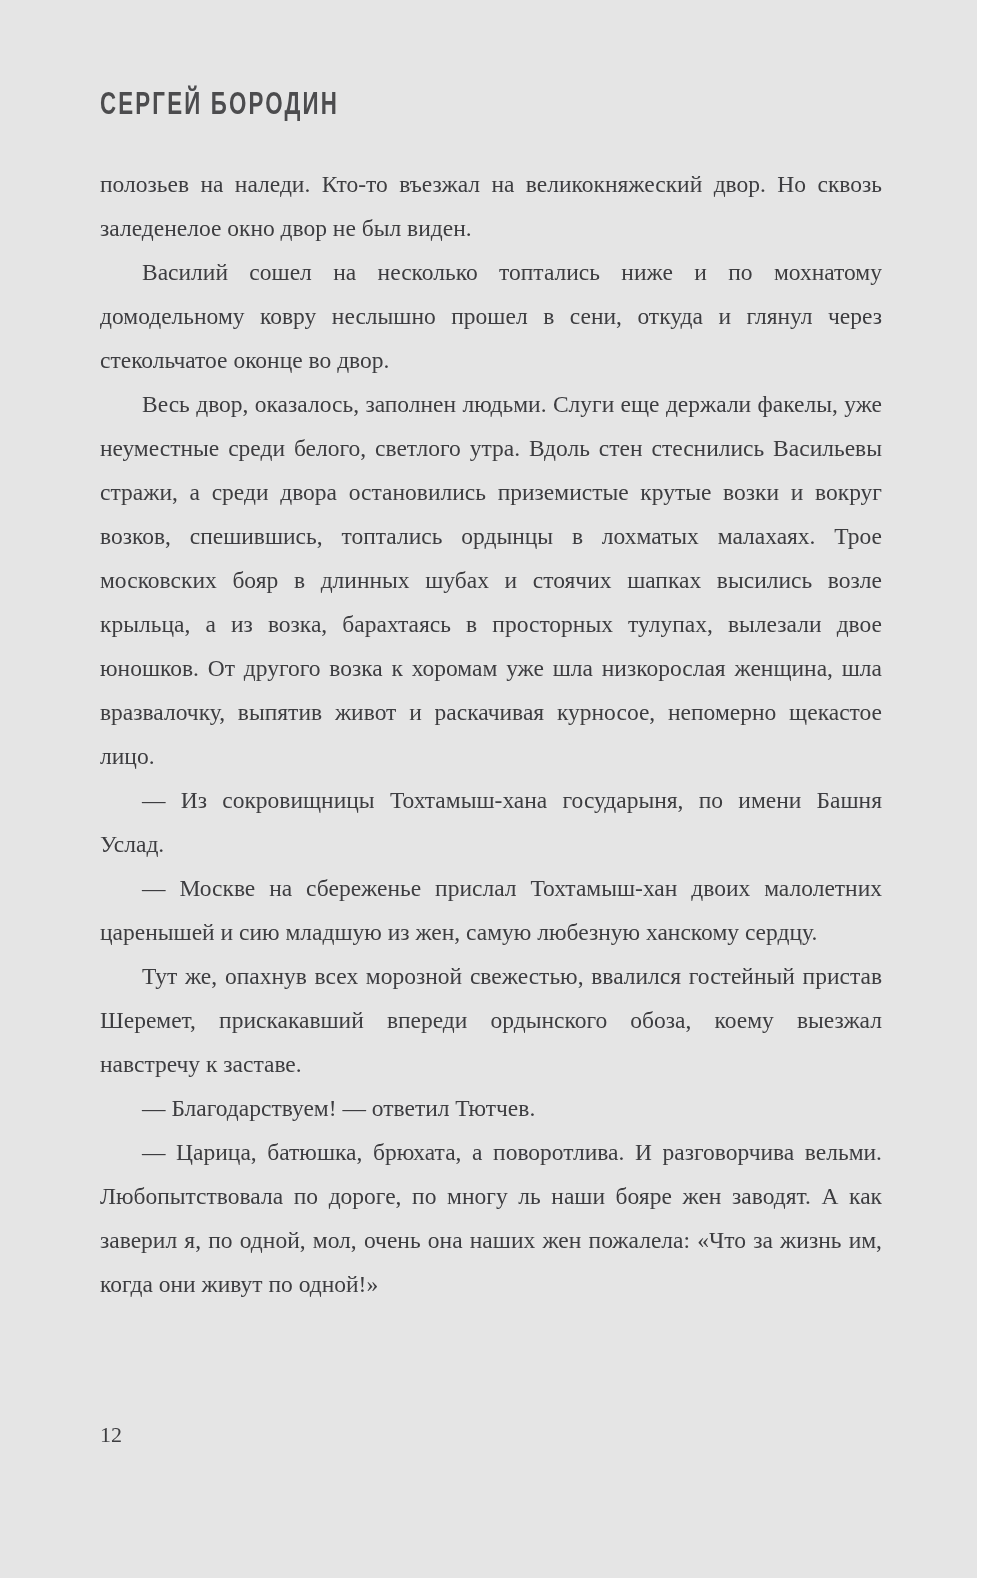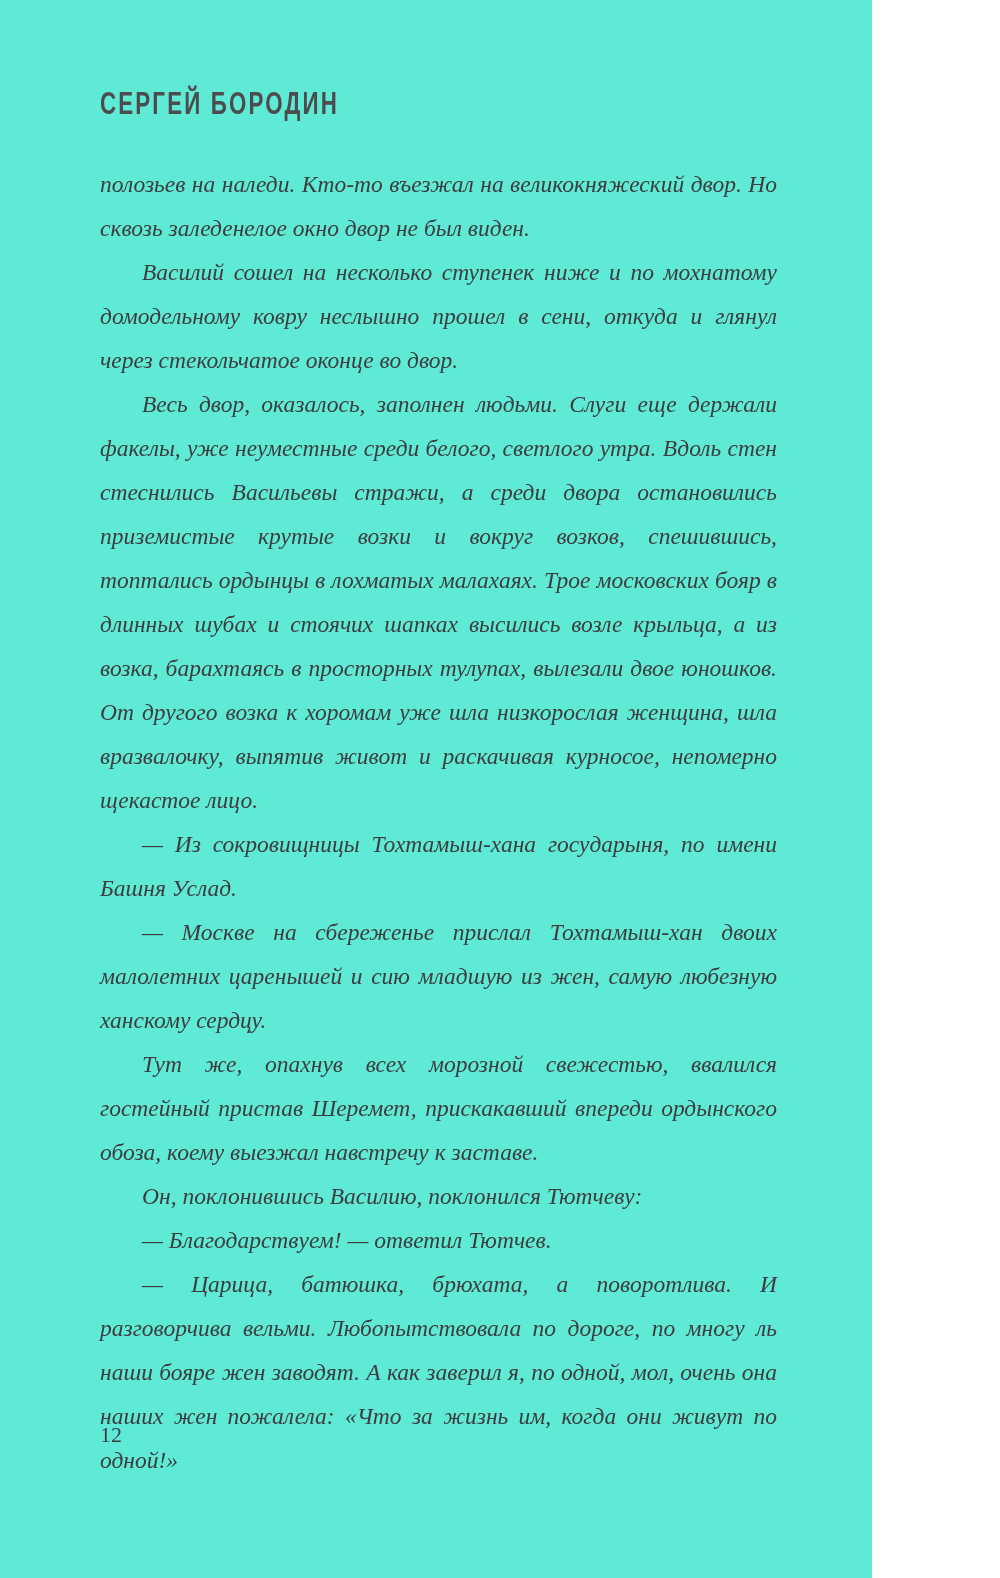--- a/index.html
+++ b/index.html
@@ -2,23 +2,23 @@
 <html><head>
 <meta charset="utf-8">
 <style>
   html, body {
     margin: 0;
     padding: 0;
     background: #ffffff;
   }
   .page {
     position: relative;
-    width: 872px;
+    width: 977px;
     height: 1578px;
-    background: #5eead4;
+    background: #e5e5e5;
     box-sizing: border-box;
     padding: 86px 95px 0 100px;
     font-family: "Liberation Serif", serif;
     color: #3c3c3f;
     overflow: hidden;
   }
   .running-header {
     font-family: "Liberation Sans", sans-serif;
     font-weight: 700;
     font-size: 31px;
@@ -31,21 +31,20 @@
   .body-text {
     margin-top: 40px;
     font-size: 23.5px;
     line-height: 44px;
     text-align: justify;
     color: #3d3d40;
   }
   .para {
     margin: 0;
     padding: 0;
-    font-style: italic;
   }
   .para.indent {
     text-indent: 42px;
   }
   .page-number {
     position: absolute;
     left: 100px;
     top: 1422px;
     font-size: 22px;
     color: #3d3d40;
@@ -53,24 +52,23 @@
   }
 </style>
 </head>
 <body>
 
 <div class="page">
   <div class="running-header">СЕРГЕЙ БОРОДИН</div>
 
   <div class="body-text">
       <p class="para">полозьев на наледи. Кто-то въезжал на великокняжеский двор. Но сквозь заледенелое окно двор не был виден.</p>
-      <p class="para indent">Василий сошел на несколько ступенек ниже и по мохнатому домодельному ковру неслышно прошел в сени, откуда и глянул через стекольчатое оконце во двор.</p>
+      <p class="para indent">Василий сошел на несколько топтались ниже и по мохнатому домодельному ковру неслышно прошел в сени, откуда и глянул через стекольчатое оконце во двор.</p>
       <p class="para indent">Весь двор, оказалось, заполнен людьми. Слуги еще держали факелы, уже неуместные среди белого, светлого утра. Вдоль стен стеснились Васильевы стражи, а среди двора остановились приземистые крутые возки и вокруг возков, спешившись, топтались ордынцы в лохматых малахаях. Трое московских бояр в длинных шубах и стоячих шапках высились возле крыльца, а из возка, барахтаясь в просторных тулупах, вылезали двое юношков. От другого возка к хоромам уже шла низкорослая женщина, шла вразвалочку, выпятив живот и раскачивая курносое, непомерно щекастое лицо.</p>
       <p class="para indent">— Из сокровищницы Тохтамыш-хана государыня, по имени Башня Услад.</p>
       <p class="para indent">— Москве на сбереженье прислал Тохтамыш-хан двоих малолетних царенышей и сию младшую из жен, самую любезную ханскому сердцу.</p>
       <p class="para indent">Тут же, опахнув всех морозной свежестью, ввалился гостейный пристав Шеремет, прискакавший впереди ордынского обоза, коему выезжал навстречу к заставе.</p>
-      <p class="para indent">Он, поклонившись Василию, поклонился Тютчеву:</p>
       <p class="para indent">— Благодарствуем! — ответил Тютчев.</p>
       <p class="para indent">— Царица, батюшка, брюхата, а поворотлива. И разговорчива вельми. Любопытствовала по дороге, по многу ль наши бояре жен заводят. А как заверил я, по одной, мол, очень она наших жен пожалела: «Что за жизнь им, когда они живут по одной!»</p>
     </div>
 
   <div class="page-number">12</div>
 </div>
 
 </body></html>

